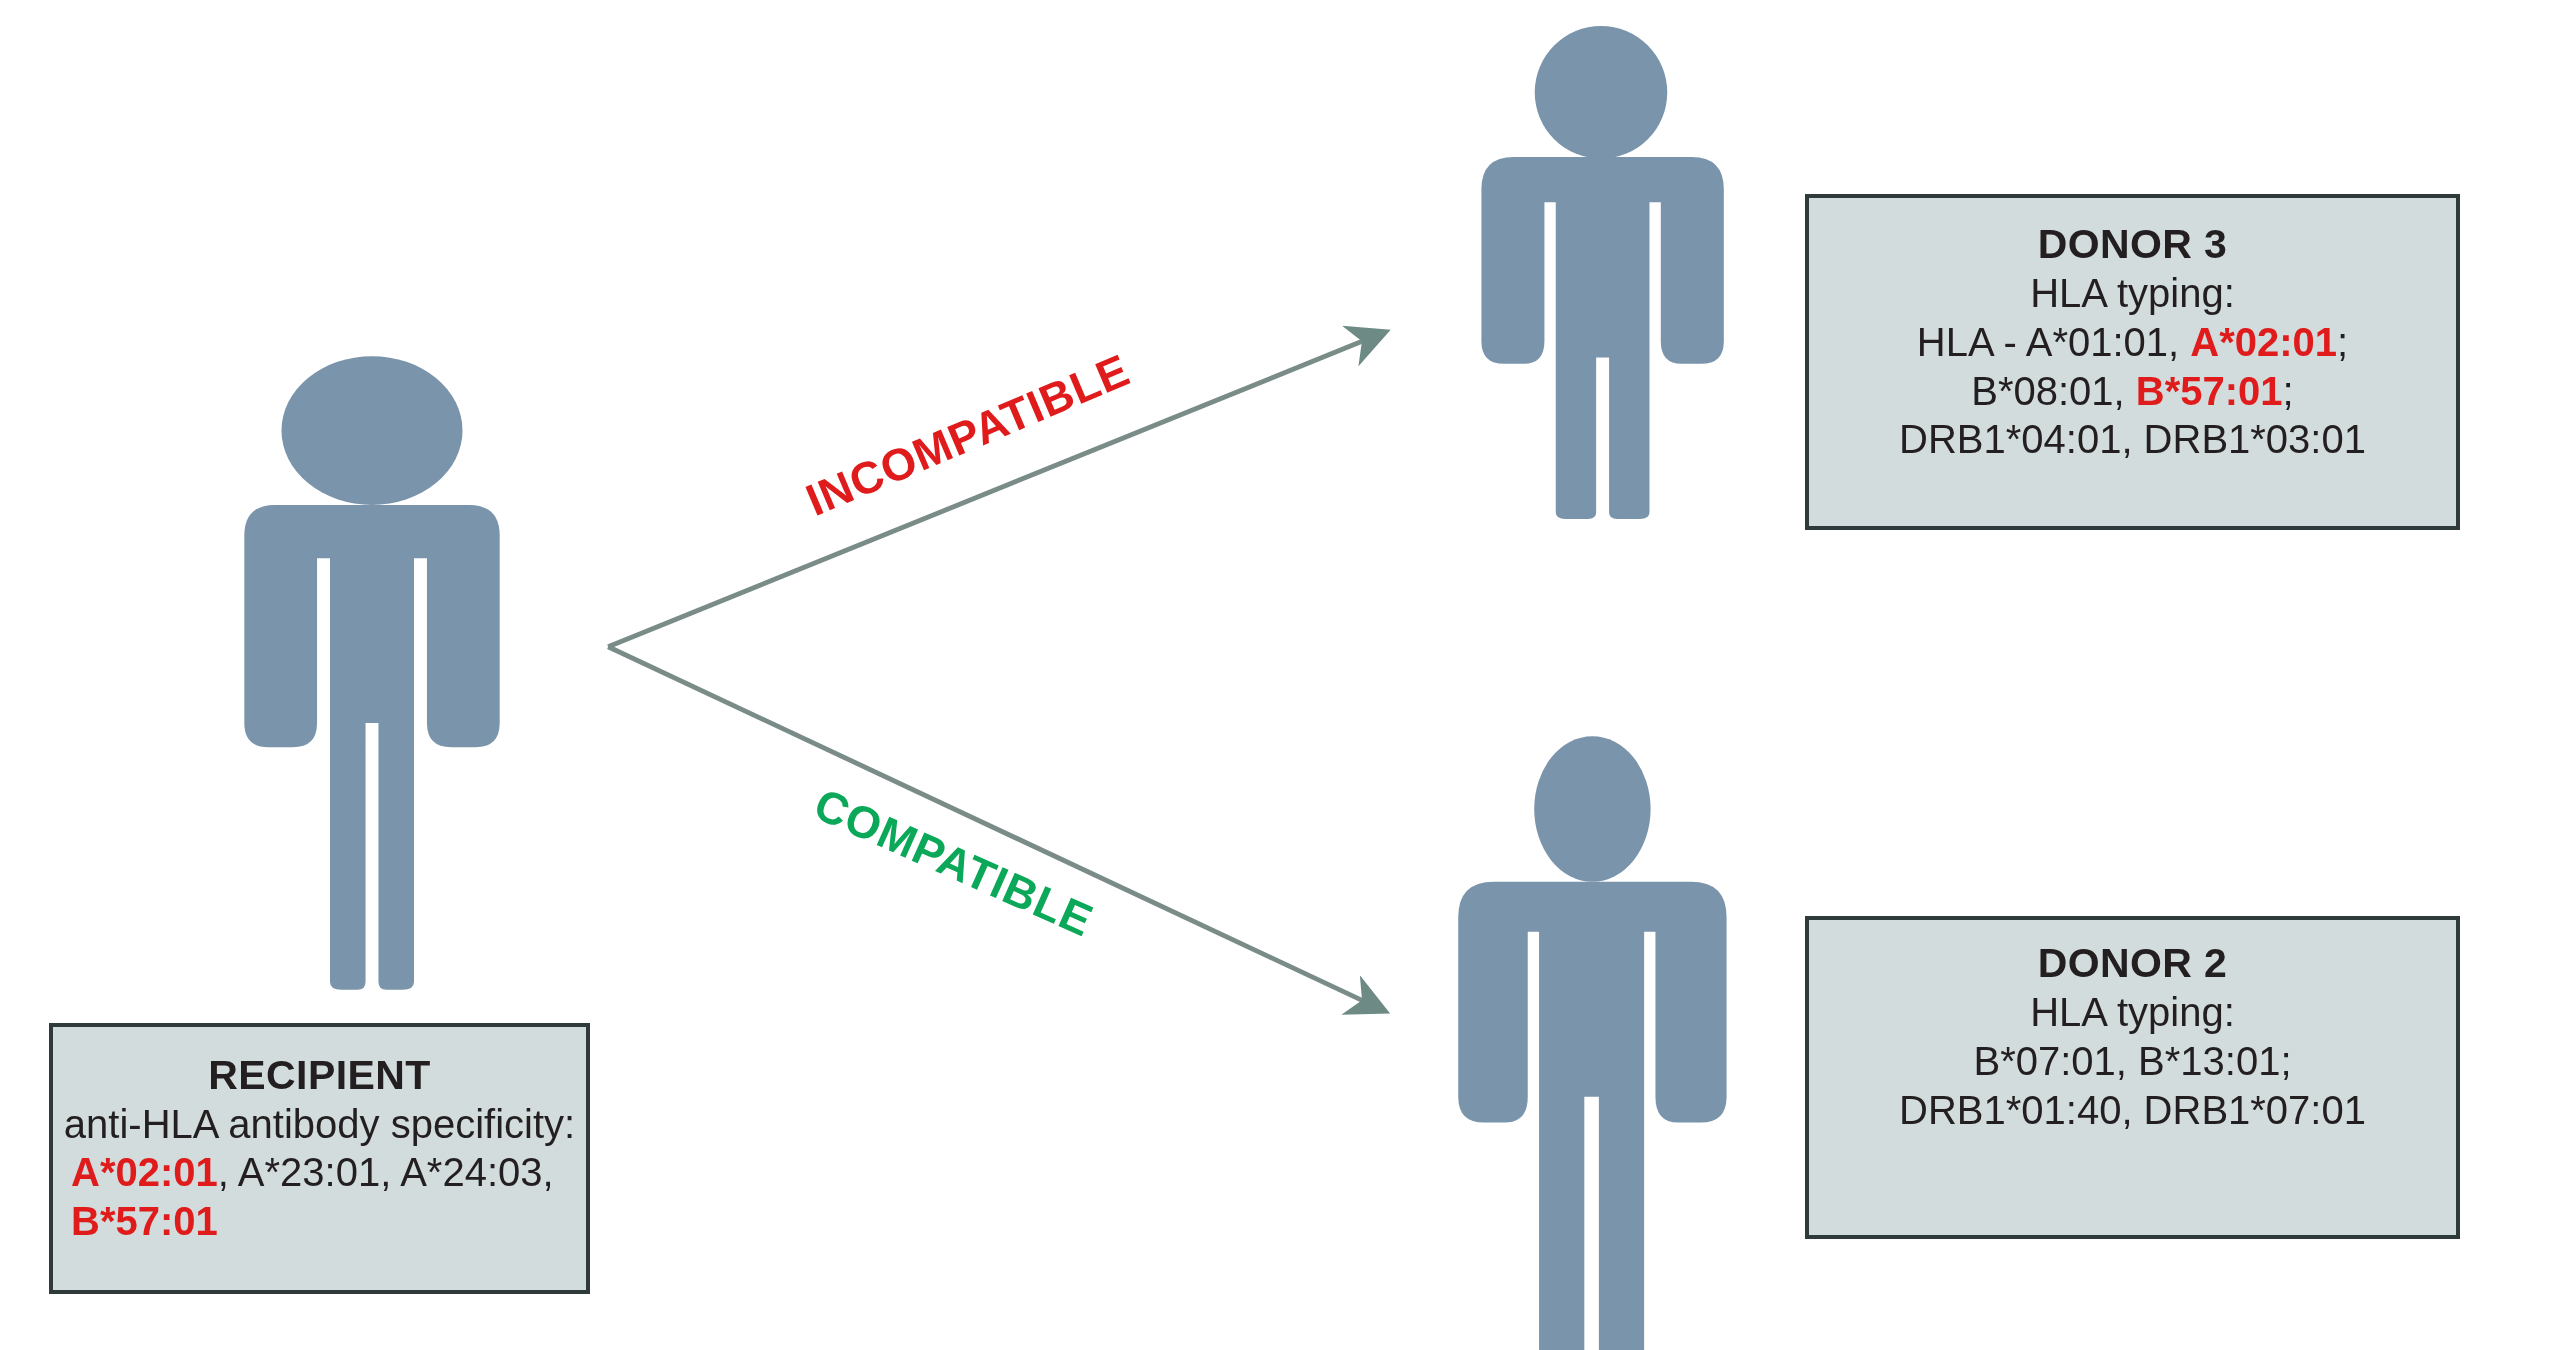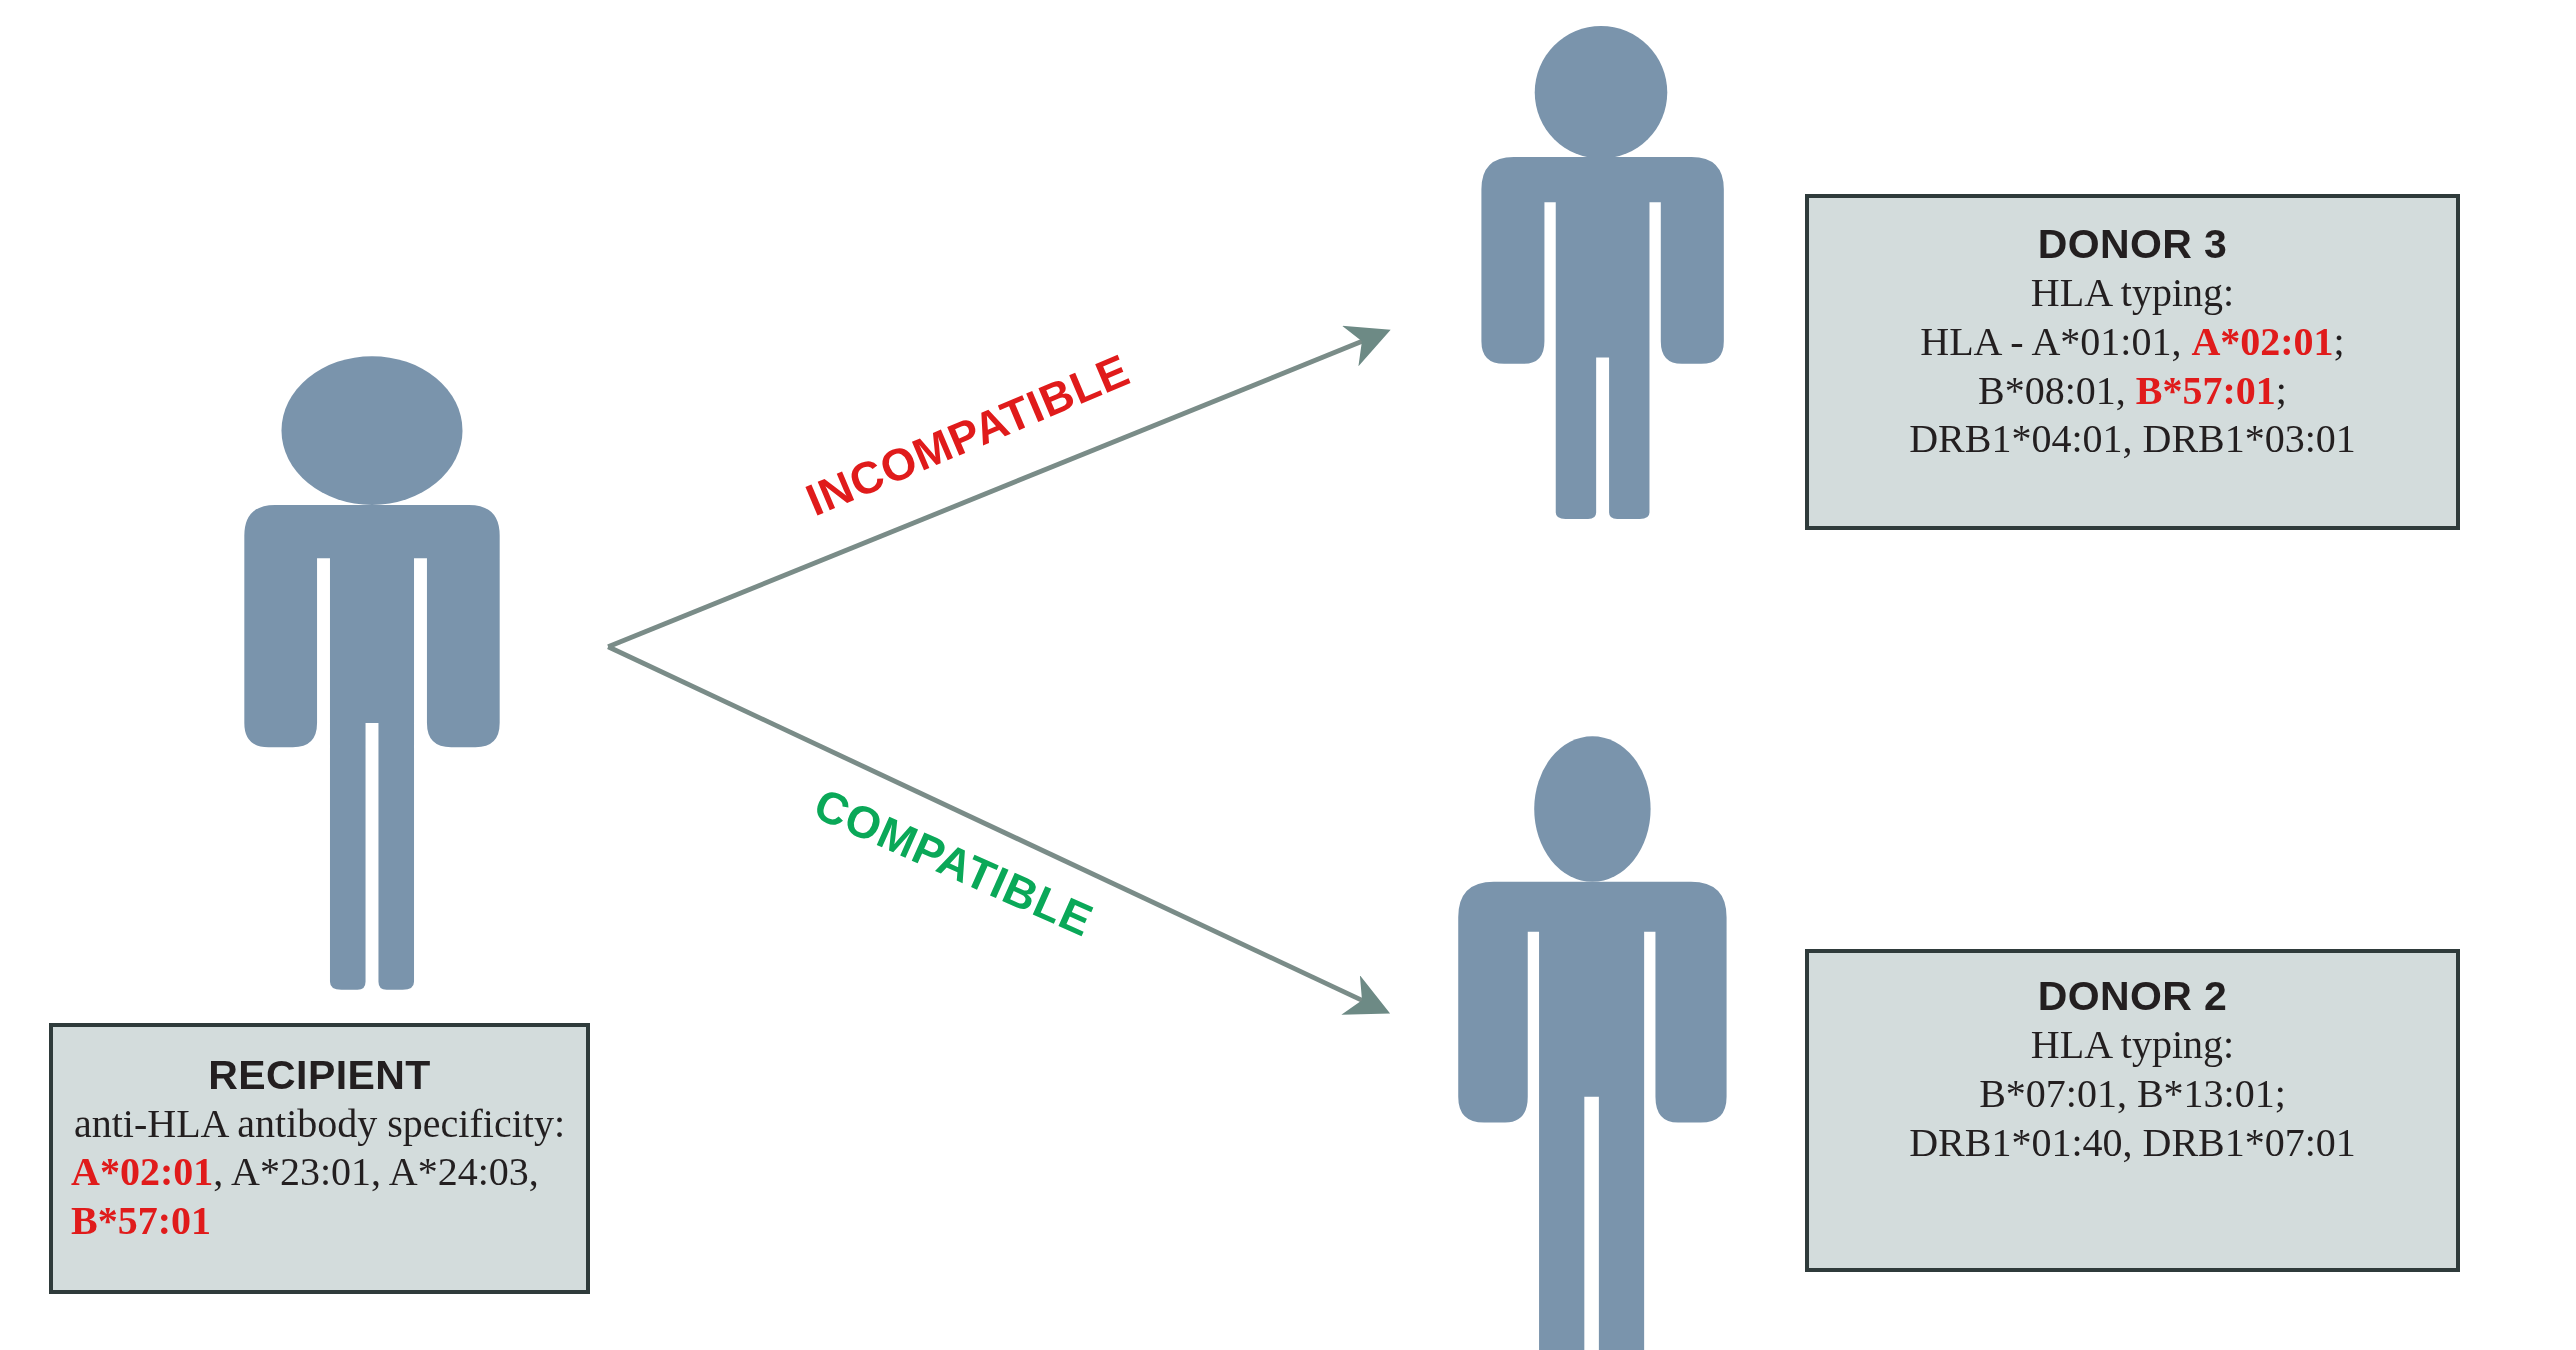--- a/index.html
+++ b/index.html
@@ -63,34 +63,34 @@
     color: #231f20;
     text-align: center;
     line-height: 1.22;
     font-size: 40px;
   }
   .info-box .box-title {
     font-weight: bold;
     font-size: 41px;
     letter-spacing: 0.4px;
   }
-  .info-box .box-line { white-space: nowrap; font-family: Liberation Serif, serif; }
+  .info-box .box-line { white-space: nowrap; }
   .hl-red   { color: #e01b1b; font-weight: bold; }
   .hl-green { color: #0aa858; font-weight: bold; }
 
   #box-donor1 {
     left: 1805px;
     top: 194px;
     width: 655px;
     height: 336px;
     padding-top: 21px;
   }
   #box-donor2 {
     left: 1805px;
-    top: 949px;
+    top: 916px;
     width: 655px;
     height: 323px;
     padding-top: 18px;
   }
   #box-recipient {
     left: 49px;
     top: 1023px;
     width: 541px;
     height: 271px;
     padding-top: 22.6px;

